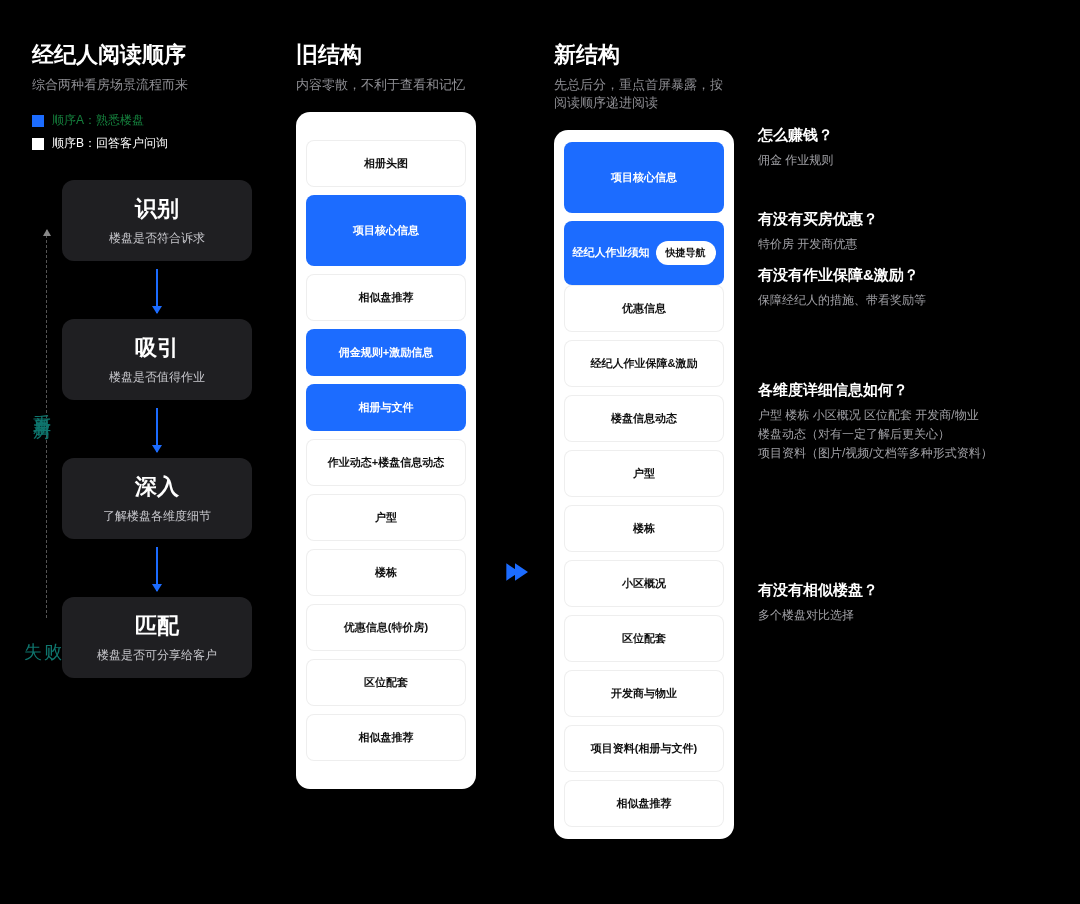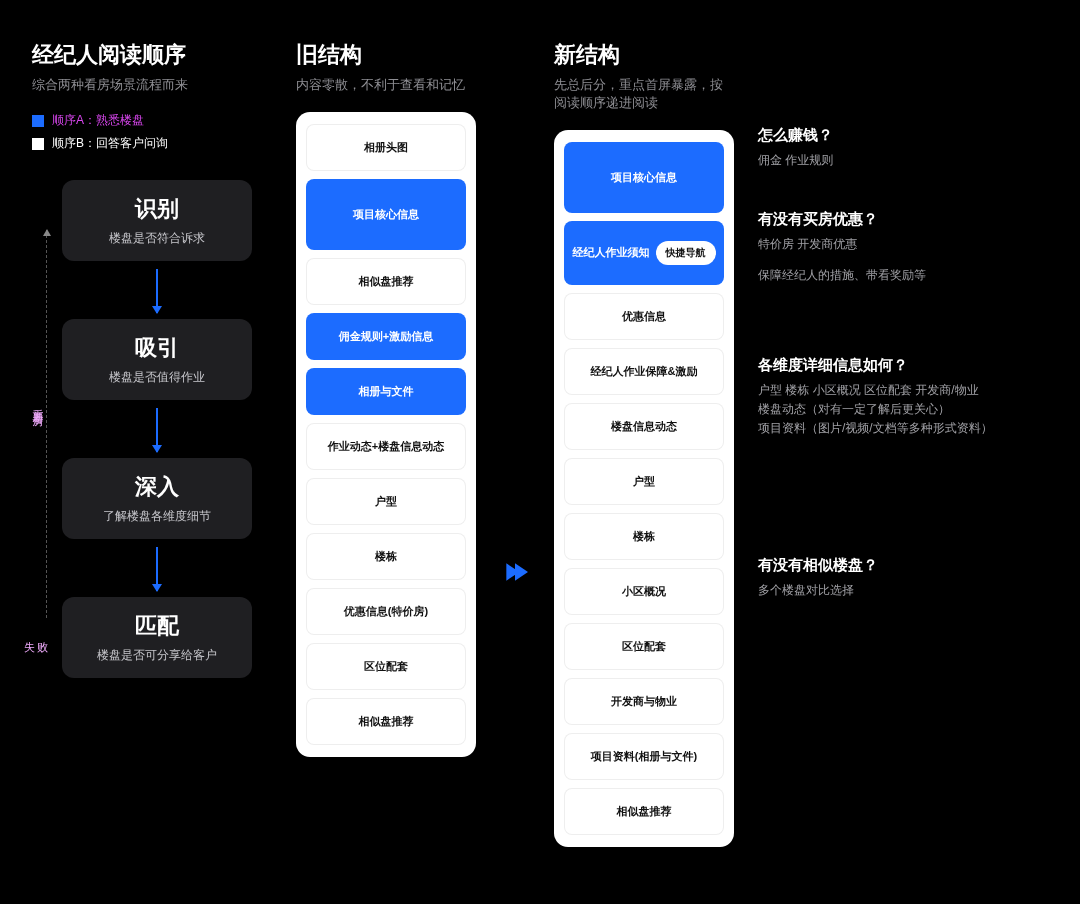--- a/index.html
+++ b/index.html
@@ -42,21 +42,21 @@
   font-size: 12px;
   margin-bottom: 6px;
 }
 .sq {
   width: 12px;
   height: 12px;
   flex-shrink: 0;
 }
 .sq-blue { background: #1c6cff; }
 .sq-white { background: #fff; }
-.leg-a { color: #d946ef; }
+.leg-a { color: #15803d; }
 .leg-b { color: #fff; }
 .flow-wrap {
   position: relative;
   padding-left: 30px;
 }
 .flow-node {
   background: #1f1f22;
   border-radius: 12px;
   padding: 14px 10px 14px 10px;
   text-align: center;
@@ -88,22 +88,22 @@
   position: absolute;
   bottom: -1px;
   left: 50%;
   transform: translateX(-50%);
   border-left: 5px solid transparent;
   border-right: 5px solid transparent;
   border-top: 8px solid #1c6cff;
 }
 .side-label {
   position: absolute;
-  font-size: 11px;
-  color: #f0abfc;
+  font-size: 18px;
+  color: #0f766e;
   writing-mode: vertical-rl;
   letter-spacing: 2px;
   left: -2px;
 }
 .side-revisit { top: 220px; }
 .side-fail {
   writing-mode: horizontal-tb;
   left: -8px;
   top: 460px;
 }
@@ -124,21 +124,21 @@
   border-bottom:7px solid #888;
 }
 
 .col-panel {
   width: 180px;
   flex-shrink: 0;
 }
 .panel-body {
   background: #fff;
   border-radius: 14px;
-  padding: 12px 10px;
+  padding: 28px 10px;
 }
 .card {
   border-radius: 8px;
   font-size: 11px;
   text-align: center;
   padding: 16px 6px;
   margin-bottom: 8px;
   font-weight: 600;
 }
 .card-white {
@@ -164,21 +164,20 @@
 .big-arrow svg { width: 26px; height: 26px; }
 
 .col-new .panel-body {
   padding: 12px 10px;
 }
 .card-nav {
   background: #1c6cff;
   border-radius: 8px;
   padding: 20px 4px;
   position: relative;
-  margin-bottom: 8px;
   text-align: center;
 }
 .card-nav-label{
   display:inline-block;
   color:#fff;
   font-size:11px;
   font-weight:600;
   margin-right:6px;
 }
 .pill {
@@ -305,20 +304,21 @@
   <div class="col-q" id="q-col">
       <div class="q-block q-sp-2">
         <div class="q-title">怎么赚钱？</div>
         <div class="q-desc">佣金 作业规则</div>
       </div>
       <div class="q-block q-sp-3">
         <div class="q-title">有没有买房优惠？</div>
         <div class="q-desc">特价房 开发商优惠</div>
       </div>
       <div class="q-block q-sp-4">
+        <div class="q-title">有没有作业保障&amp;激励？</div>
         <div class="q-desc">保障经纪人的措施、带看奖励等</div>
       </div>
       <div class="q-block q-sp-5">
         <div class="q-title">各维度详细信息如何？</div>
         <div class="q-desc">户型 楼栋 小区概况 区位配套 开发商/物业<br>楼盘动态（对有一定了解后更关心）<br>项目资料（图片/视频/文档等多种形式资料）</div>
       </div>
       <div class="q-block ">
         <div class="q-title">有没有相似楼盘？</div>
         <div class="q-desc">多个楼盘对比选择</div>
       </div>

